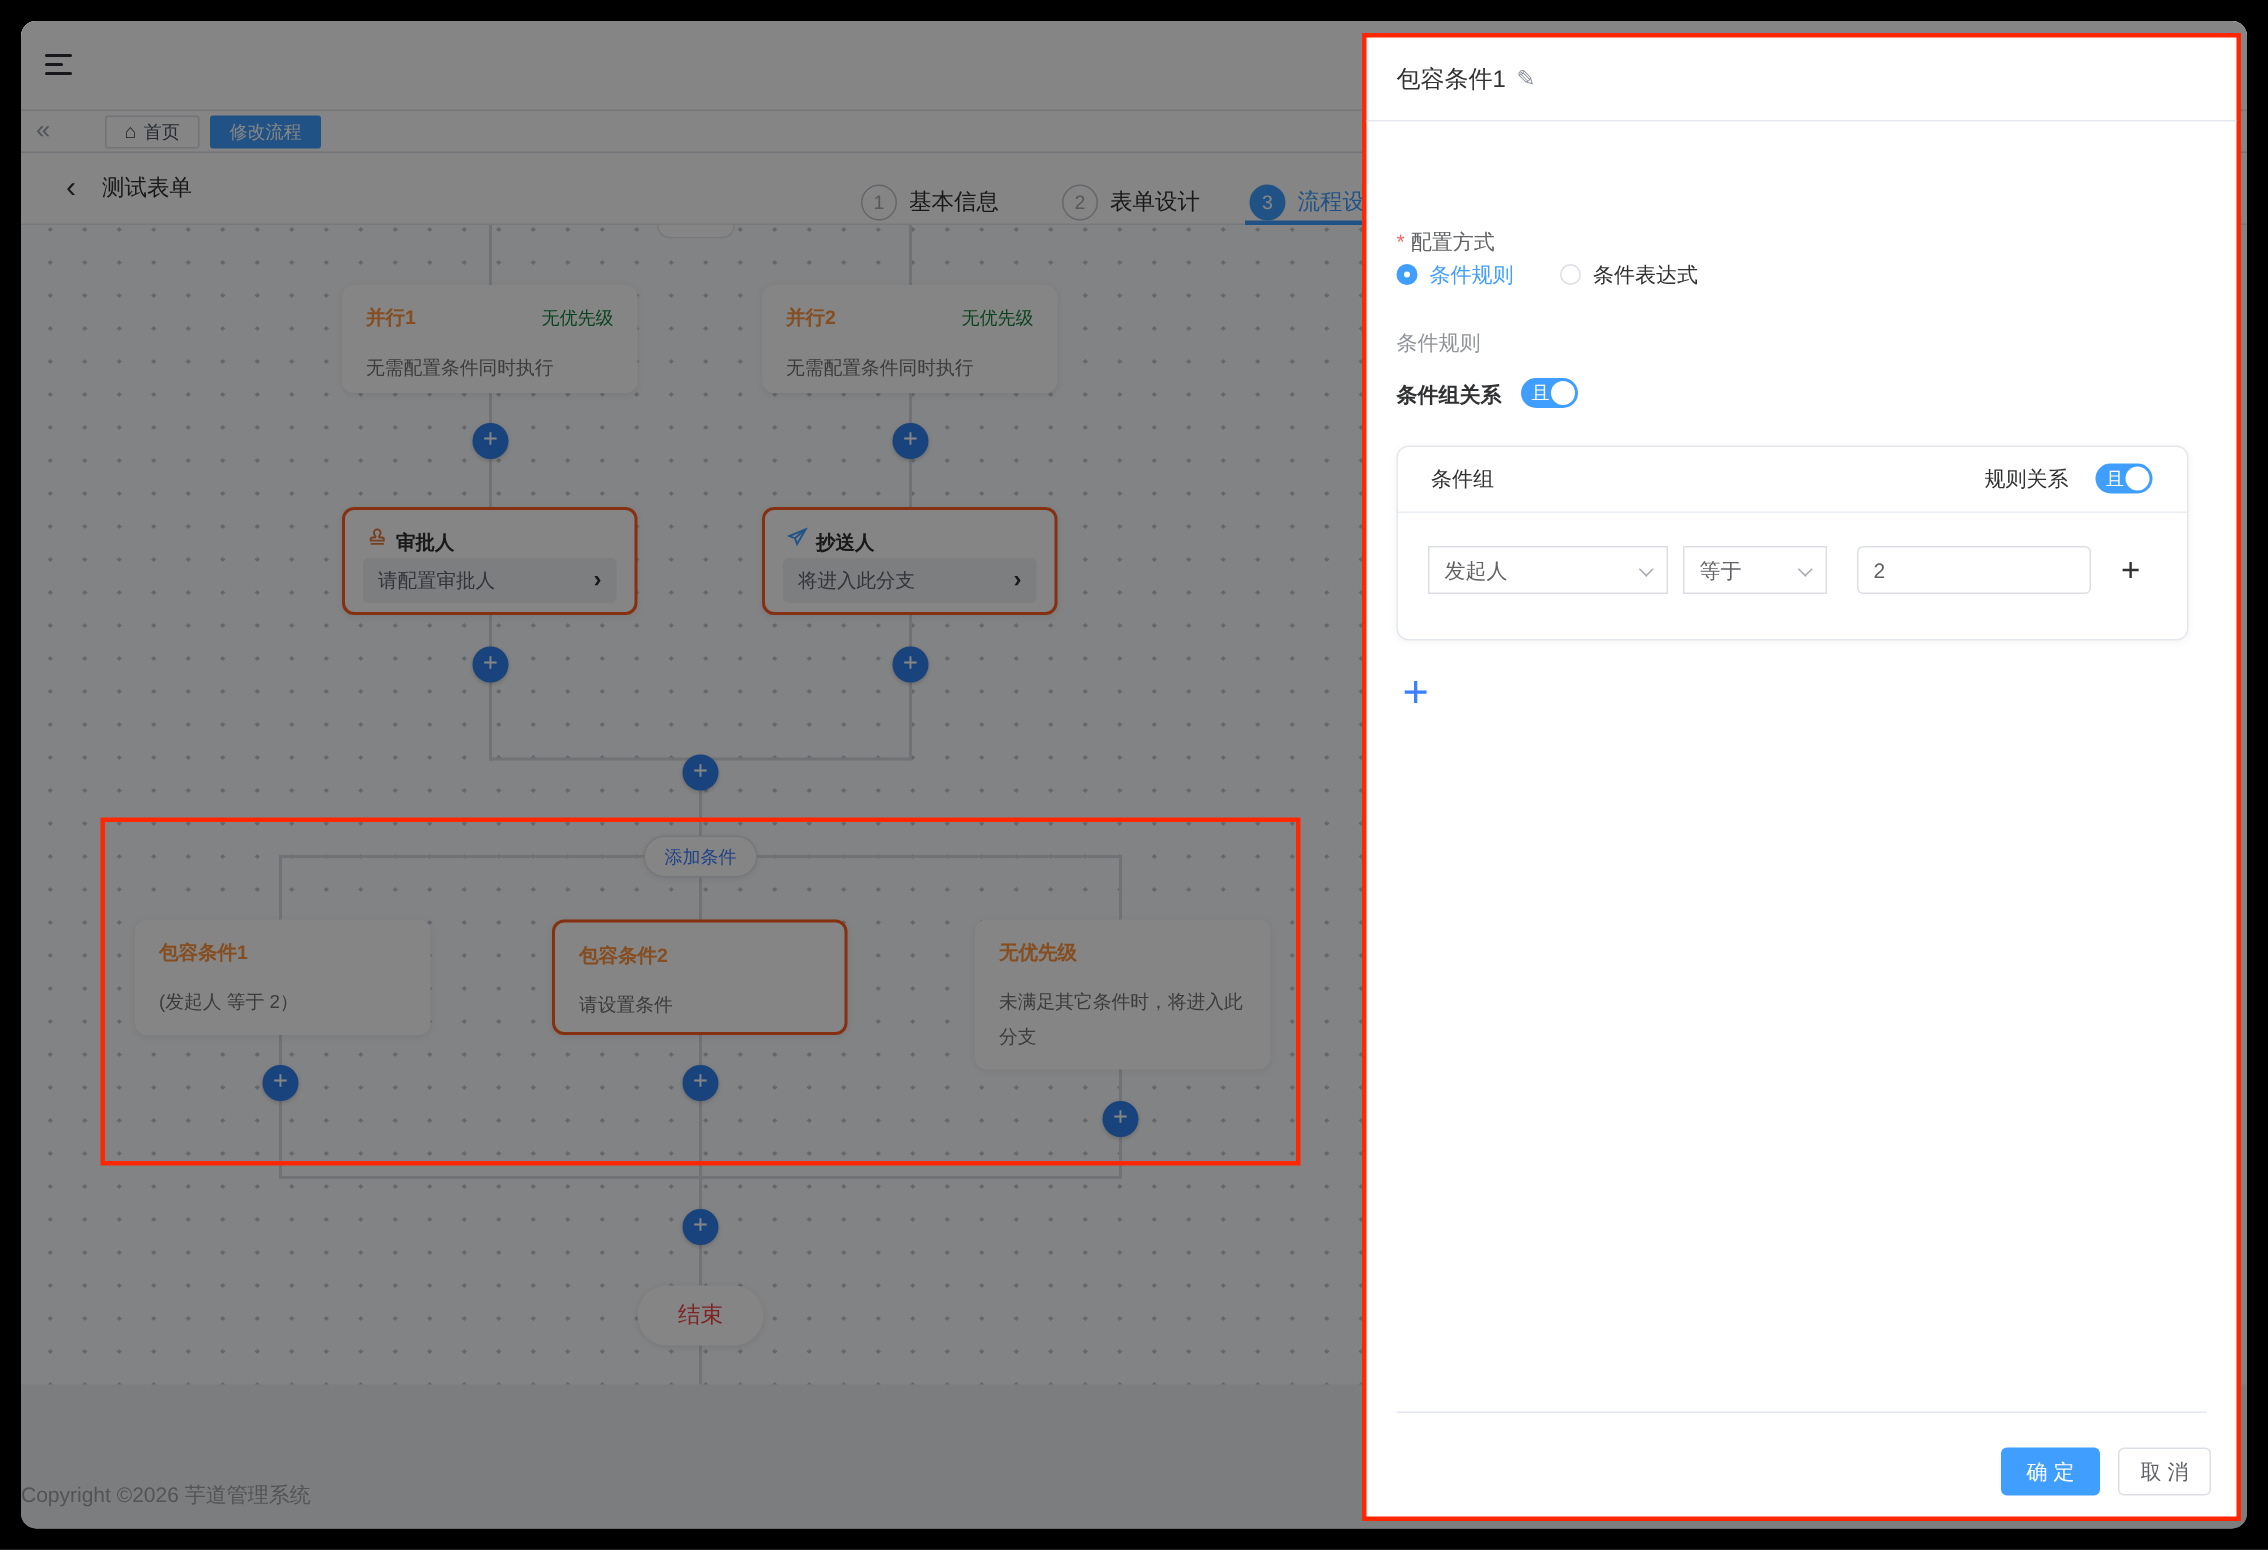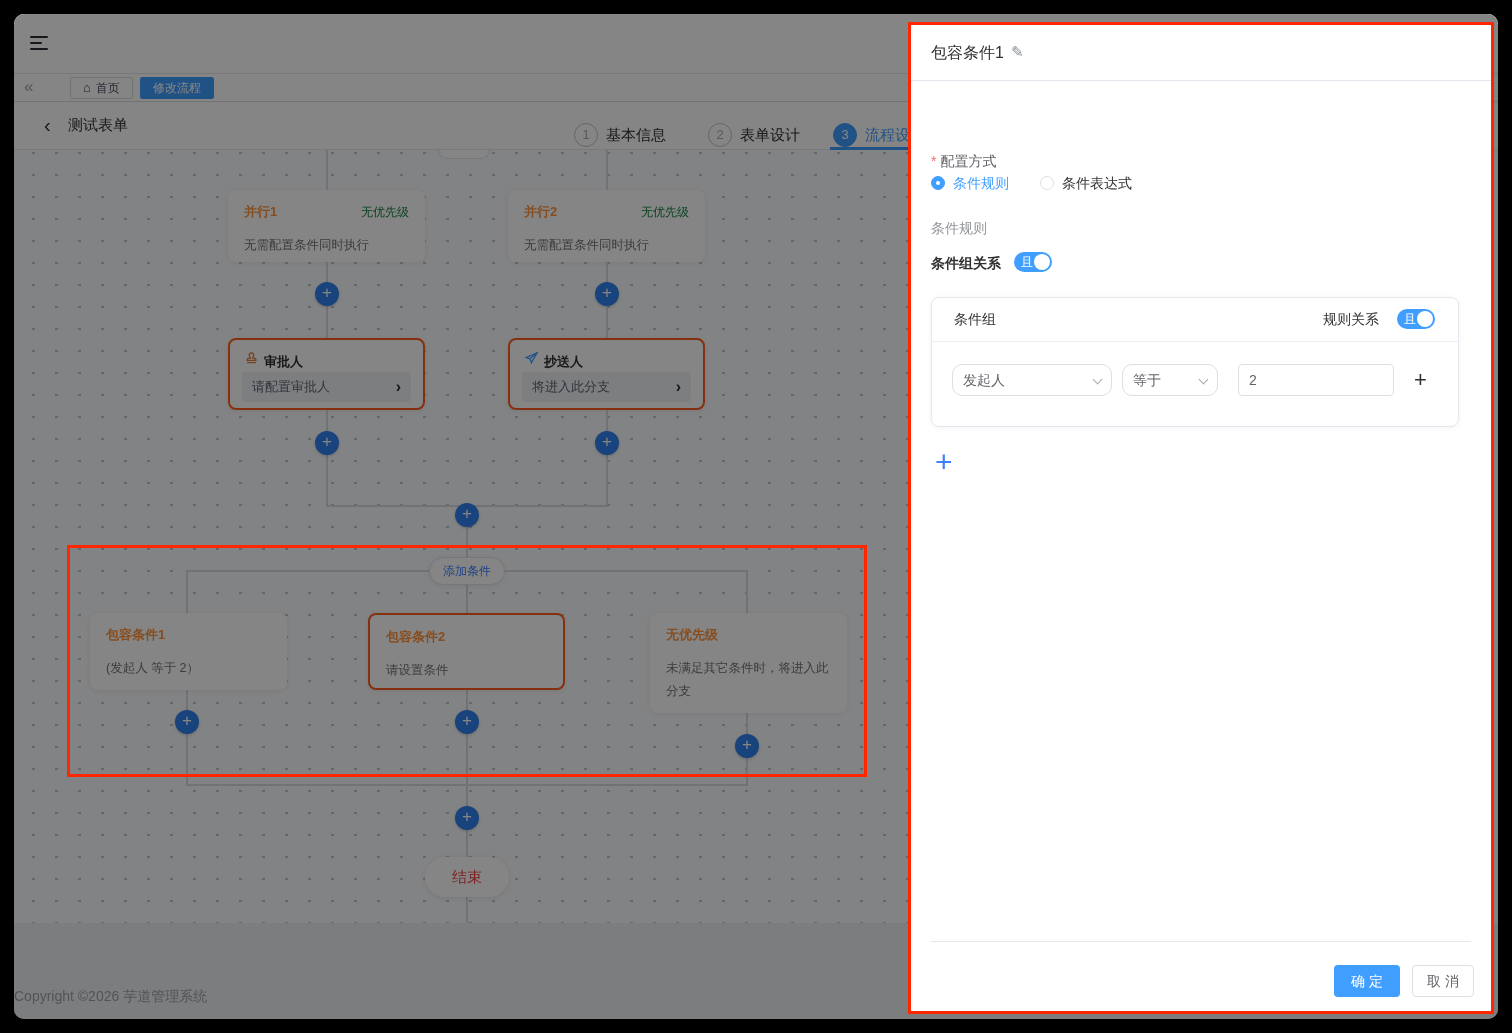--- a/index.html
+++ b/index.html
@@ -81,21 +81,21 @@
   .req-star { color:#f56c6c; margin-right:4px; }
   .radio { position:absolute; width:14px; height:14px; border-radius:50%; border:1px solid #dcdfe6; background:#fff; }
   .radio.on { background:#409eff; border-color:#409eff; }
   .radio.on::after { content:""; position:absolute; left:4px; top:4px; width:4px; height:4px; border-radius:50%; background:#fff; }
   .switch { position:absolute; width:38px; height:20px; border-radius:10px; background:#409eff; cursor:pointer; }
   .switch .sw-text { position:absolute; left:7px; top:3px; font-size:12px; color:#fff; line-height:14px; }
   .switch .knob { position:absolute; right:2px; top:2px; width:16px; height:16px; border-radius:50%; background:#fff; }
   .group-card { position:absolute; left:20px; top:272px; width:528px; height:130px; background:#fff;
                 border:1px solid #e4e7ed; border-radius:8px; box-shadow:0 1px 6px rgba(20,40,80,.05); }
   .gc-header { position:absolute; left:0; top:0; width:100%; height:44px; border-bottom:1px solid #ebeef5; }
-  .select-box { position:absolute; height:32px; border:1px solid #dcdfe6; border-radius:10px; background:#fff;
+  .select-box { position:absolute; height:32px; border:1px solid #dcdfe6; border-radius:0; background:#fff;
                 font-size:14px; color:#606266; line-height:30px; padding:0 10px; cursor:pointer; }
   .select-box .caret { position:absolute; right:10px; top:11px; width:7px; height:7px;
                        border-right:1.4px solid #a8abb2; border-bottom:1.4px solid #a8abb2; transform:rotate(45deg); }
   .value-input { position:absolute; height:32px; border:1px solid #dcdfe6; border-radius:4px;
                  font-size:14px; color:#606266; padding:0 10px; outline:none; font-family:inherit; }
   .plus-dark { position:absolute; font-size:22px; color:#303133; font-weight:300; cursor:pointer; line-height:20px; }
   .plus-blue { position:absolute; left:24px; top:424px; font-size:30px; color:#3d7fff; font-weight:300; cursor:pointer; line-height:26px;}
   .dw-footer-line { position:absolute; left:20px; right:20px; top:916px; border-top:1px solid #e4e7ed; }
   .btn { position:absolute; top:940px; height:32px; border-radius:4px; font-size:14px; text-align:center;
          line-height:30px; cursor:pointer; }

